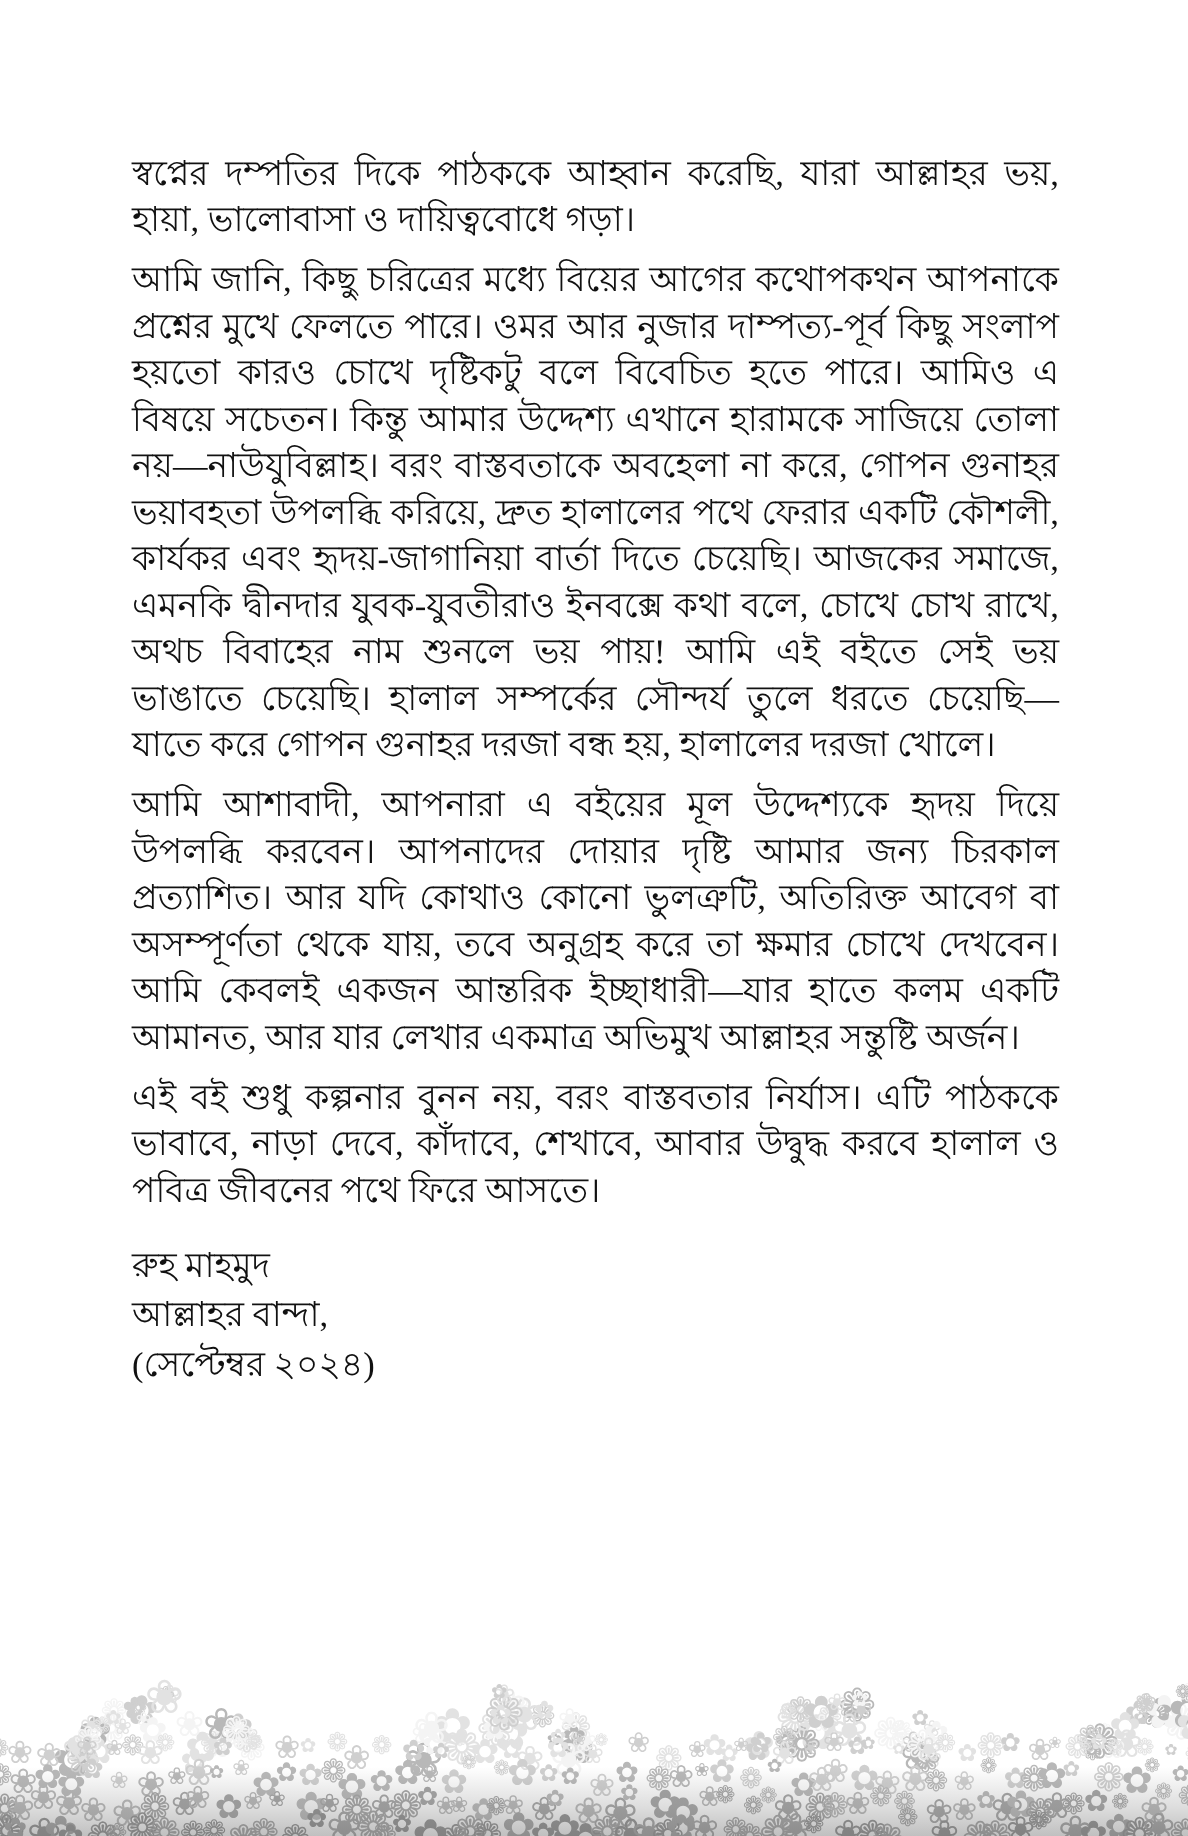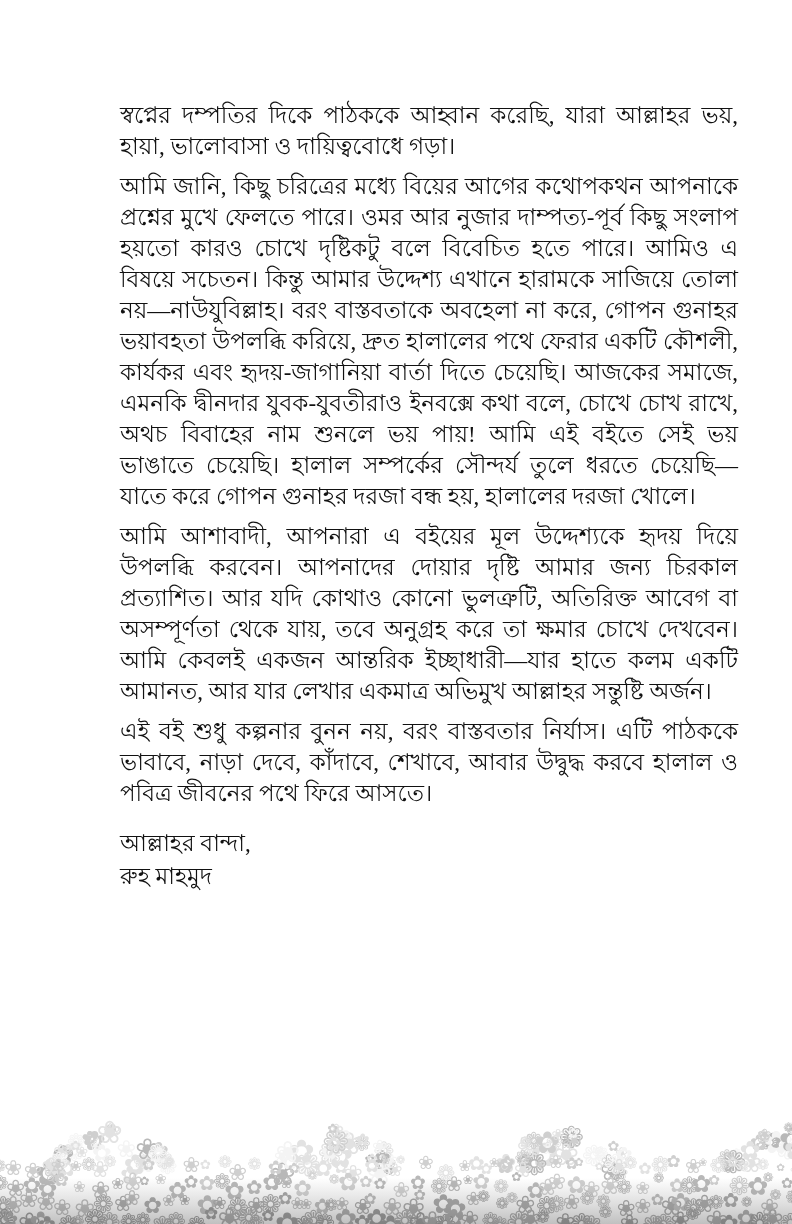--- a/index.html
+++ b/index.html
@@ -12,21 +12,20 @@
     position: relative;
     width: 792px; height: 1224px;
     background: #ffffff;
     overflow: hidden;
   }
   .text-block {
     position: absolute;
     left: 88px; top: 100px;
     width: 618px;
     color: #111111;
-    margin-left: 32px;
   }
   .text-block p {
     margin: 0 0 9px 0;
     font-size: 23px;
     line-height: 31px;
     text-align: justify;
     text-justify: inter-word;
   }
   .text-block p.salutation {
     text-align: left;
@@ -77,22 +76,23 @@
 
     <p>আমি জানি, কিছু চরিত্রের মধ্যে বিয়ের আগের কথোপকথন আপনাকে প্রশ্নের মুখে ফেলতে পারে। ওমর আর নুজার দাম্পত্য-পূর্ব কিছু সংলাপ হয়তো কারও চোখে দৃষ্টিকটু বলে বিবেচিত হতে পারে। আমিও এ বিষয়ে সচেতন। কিন্তু আমার উদ্দেশ্য এখানে হারামকে সাজিয়ে তোলা নয়—নাউযুবিল্লাহ। বরং বাস্তবতাকে অবহেলা না করে, গোপন গুনাহর ভয়াবহতা উপলব্ধি করিয়ে, দ্রুত হালালের পথে ফেরার একটি কৌশলী, কার্যকর এবং হৃদয়-জাগানিয়া বার্তা দিতে চেয়েছি। আজকের সমাজে, এমনকি দ্বীনদার যুবক-যুবতীরাও ইনবক্সে কথা বলে, চোখে চোখ রাখে, অথচ বিবাহের নাম শুনলে ভয় পায়! আমি এই বইতে সেই ভয় ভাঙাতে চেয়েছি। হালাল সম্পর্কের সৌন্দর্য তুলে ধরতে চেয়েছি—যাতে করে গোপন গুনাহর দরজা বন্ধ হয়, হালালের দরজা খোলে।</p>
 
     <p>আমি আশাবাদী, আপনারা এ বইয়ের মূল উদ্দেশ্যকে হৃদয় দিয়ে উপলব্ধি করবেন। আপনাদের দোয়ার দৃষ্টি আমার জন্য চিরকাল প্রত্যাশিত। আর যদি কোথাও কোনো ভুলত্রুটি, অতিরিক্ত আবেগ বা অসম্পূর্ণতা থেকে যায়, তবে অনুগ্রহ করে তা ক্ষমার চোখে দেখবেন। আমি কেবলই একজন আন্তরিক ইচ্ছাধারী—যার হাতে কলম একটি আমানত, আর যার লেখার একমাত্র অভিমুখ আল্লাহর সন্তুষ্টি অর্জন।</p>
 
     <p>এই বই শুধু কল্পনার বুনন নয়, বরং বাস্তবতার নির্যাস। এটি পাঠককে ভাবাবে, নাড়া দেবে, কাঁদাবে, শেখাবে, আবার উদ্বুদ্ধ করবে হালাল ও পবিত্র জীবনের পথে ফিরে আসতে।</p>
 
 
 
     <div class="signature">
+      <div>রুহ মাহমুদ</div>
       <div>আল্লাহর বান্দা,</div>
-      <div>রুহ মাহমুদ</div>
+      <div>(সেপ্টেম্বর ২০২৪)</div>
     </div>
   </main>
 
   <div class="floral-border" aria-hidden="true">
       <span class="fl" style="left: 34.8208px; top: 47.6284px; font-size: 31.8781px; color: rgb(184, 184, 184);">✿</span>
       <span class="fl" style="left: 134.208px; top: 41.0895px; font-size: 25.5309px; color: rgb(244, 244, 244);">✿</span>
       <span class="fl" style="left: 67.0253px; top: 21.035px; font-size: 21.4456px; color: rgb(244, 244, 244);">❁</span>
       <span class="fl" style="left: 106.007px; top: 11.6522px; font-size: 17.1075px; color: rgb(226, 226, 226);">❀</span>
       <span class="fl" style="left: 63.4494px; top: 29.6474px; font-size: 25.3571px; color: rgb(244, 244, 244);">❁</span>
       <span class="fl" style="left: 133.131px; top: 42.2372px; font-size: 20.9062px; color: rgb(226, 226, 226);">❁</span>

